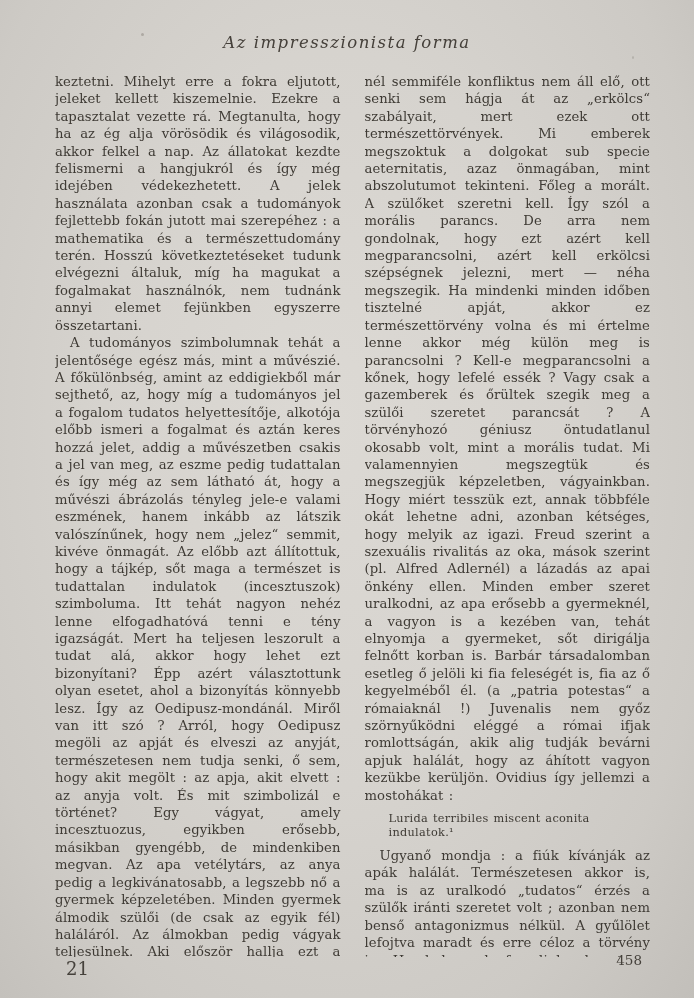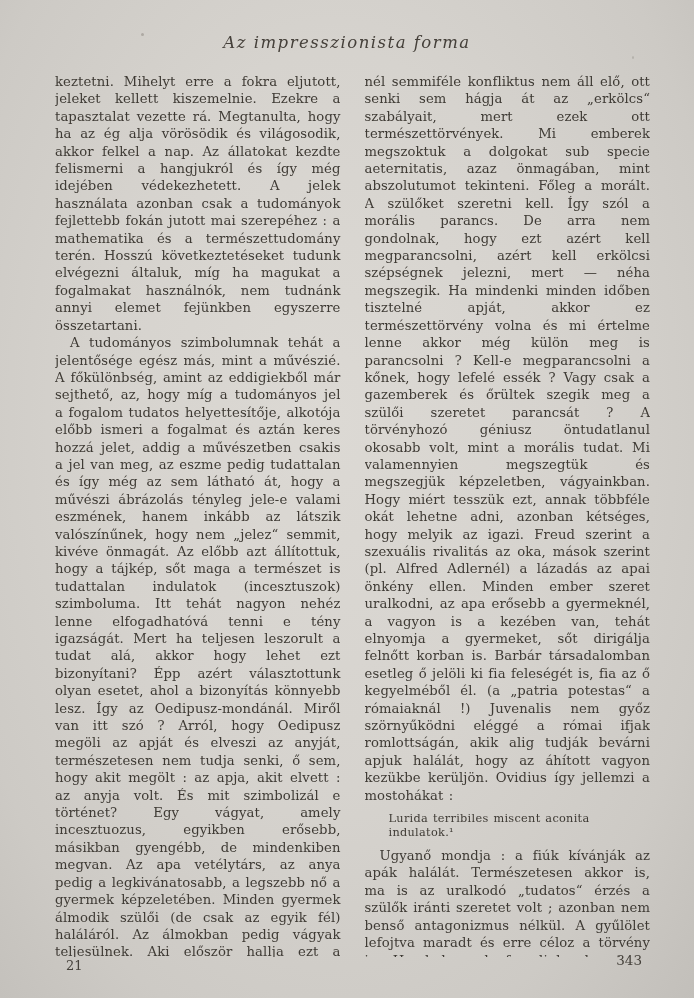--- a/index.html
+++ b/index.html
@@ -55,21 +55,21 @@
   .para.quote {
     font-size: 11.3px;
     line-height: 14px;
     text-align: left;
     text-indent: 0;
     margin: 8px 0 7px 24px;
     letter-spacing: 0.3px;
   }
   .pageno {
     position: absolute;
-    font-size: 13px;
+    font-size: 18px;
     color: #45413b;
   }
   .pageno.left  { left: 66px;  top: 958px; }
   .pageno.right { right: 52px; top: 952px; font-size: 13.5px; }
   .speck {
     position: absolute;
     border-radius: 50%;
     background: #8f8b84;
     opacity: 0.55;
   }
@@ -95,19 +95,19 @@
       <div class="col-flow">
           <p class="para body">nél semmiféle konfliktus nem áll elő, ott senki sem hágja át az „erkölcs“ szabályait, mert ezek ott természettörvények. Mi emberek megszoktuk a dolgokat sub specie aeternitatis, azaz önmagában, mint abszolutumot tekinteni. Főleg a morált. A szülőket szeretni kell. Így szól a morális parancs. De arra nem gondolnak, hogy ezt azért kell megparancsolni, azért kell erkölcsi szépségnek jelezni, mert — néha megszegik. Ha mindenki minden időben tisztelné apját, akkor ez természettörvény volna és mi értelme lenne akkor még külön meg is parancsolni ? Kell-e megparancsolni a kőnek, hogy lefelé essék ? Vagy csak a gazemberek és őrültek szegik meg a szülői szeretet parancsát ? A törvényhozó géniusz öntudatlanul okosabb volt, mint a morális tudat. Mi valamennyien megszegtük és megszegjük képzeletben, vágyainkban. Hogy miért tesszük ezt, annak többféle okát lehetne adni, azonban kétséges, hogy melyik az igazi. Freud szerint a szexuális rivalitás az oka, mások szerint (pl. Alfred Adlernél) a lázadás az apai önkény ellen. Minden ember szeret uralkodni, az apa erősebb a gyermeknél, a vagyon is a kezében van, tehát elnyomja a gyermeket, sőt dirigálja felnőtt korban is. Barbár társadalomban esetleg ő jelöli ki fia feleségét is, fia az ő kegyelméből él. (a „patria potestas“ a rómaiaknál !) Juvenalis nem győz szörnyűködni eléggé a római ifjak romlottságán, akik alig tudják bevárni apjuk halálát, hogy az áhított vagyon kezükbe kerüljön. Ovidius így jellemzi a mostohákat :</p>
           <p class="para quote">Lurida terribiles miscent aconita indulatok.¹</p>
           <p class="para body indent">Ugyanő mondja : a fiúk kívánják az apák halálát. Természetesen akkor is, ma is az uralkodó „tudatos“ érzés a szülők iránti szeretet volt ; azonban nem benső antagonizmus nélkül. A gyűlölet lefojtva maradt és erre céloz a törvény is. Ha helyesnek fogadjuk el azt az álláspontot, hogy nincs tájékozódás sehol, csak viszonyok és mértékek által, akkor érthető lesz a szülők tiszteletének „abszolut“ szabálya is. (N. B. ellenmondás önmagában !) Azért lesz oly nagy erény, mert nagyok az</p>
         </div>
 
     </div>
   </div>
 
   <div class="pageno left">21</div>
-  <div class="pageno right">343</div>
+  <div class="pageno right">458</div>
 
   <div class="speck s1"></div>
   <div class="speck s2"></div>
   <div class="speck s3"></div>
 
 </div>
 
 </body></html>

